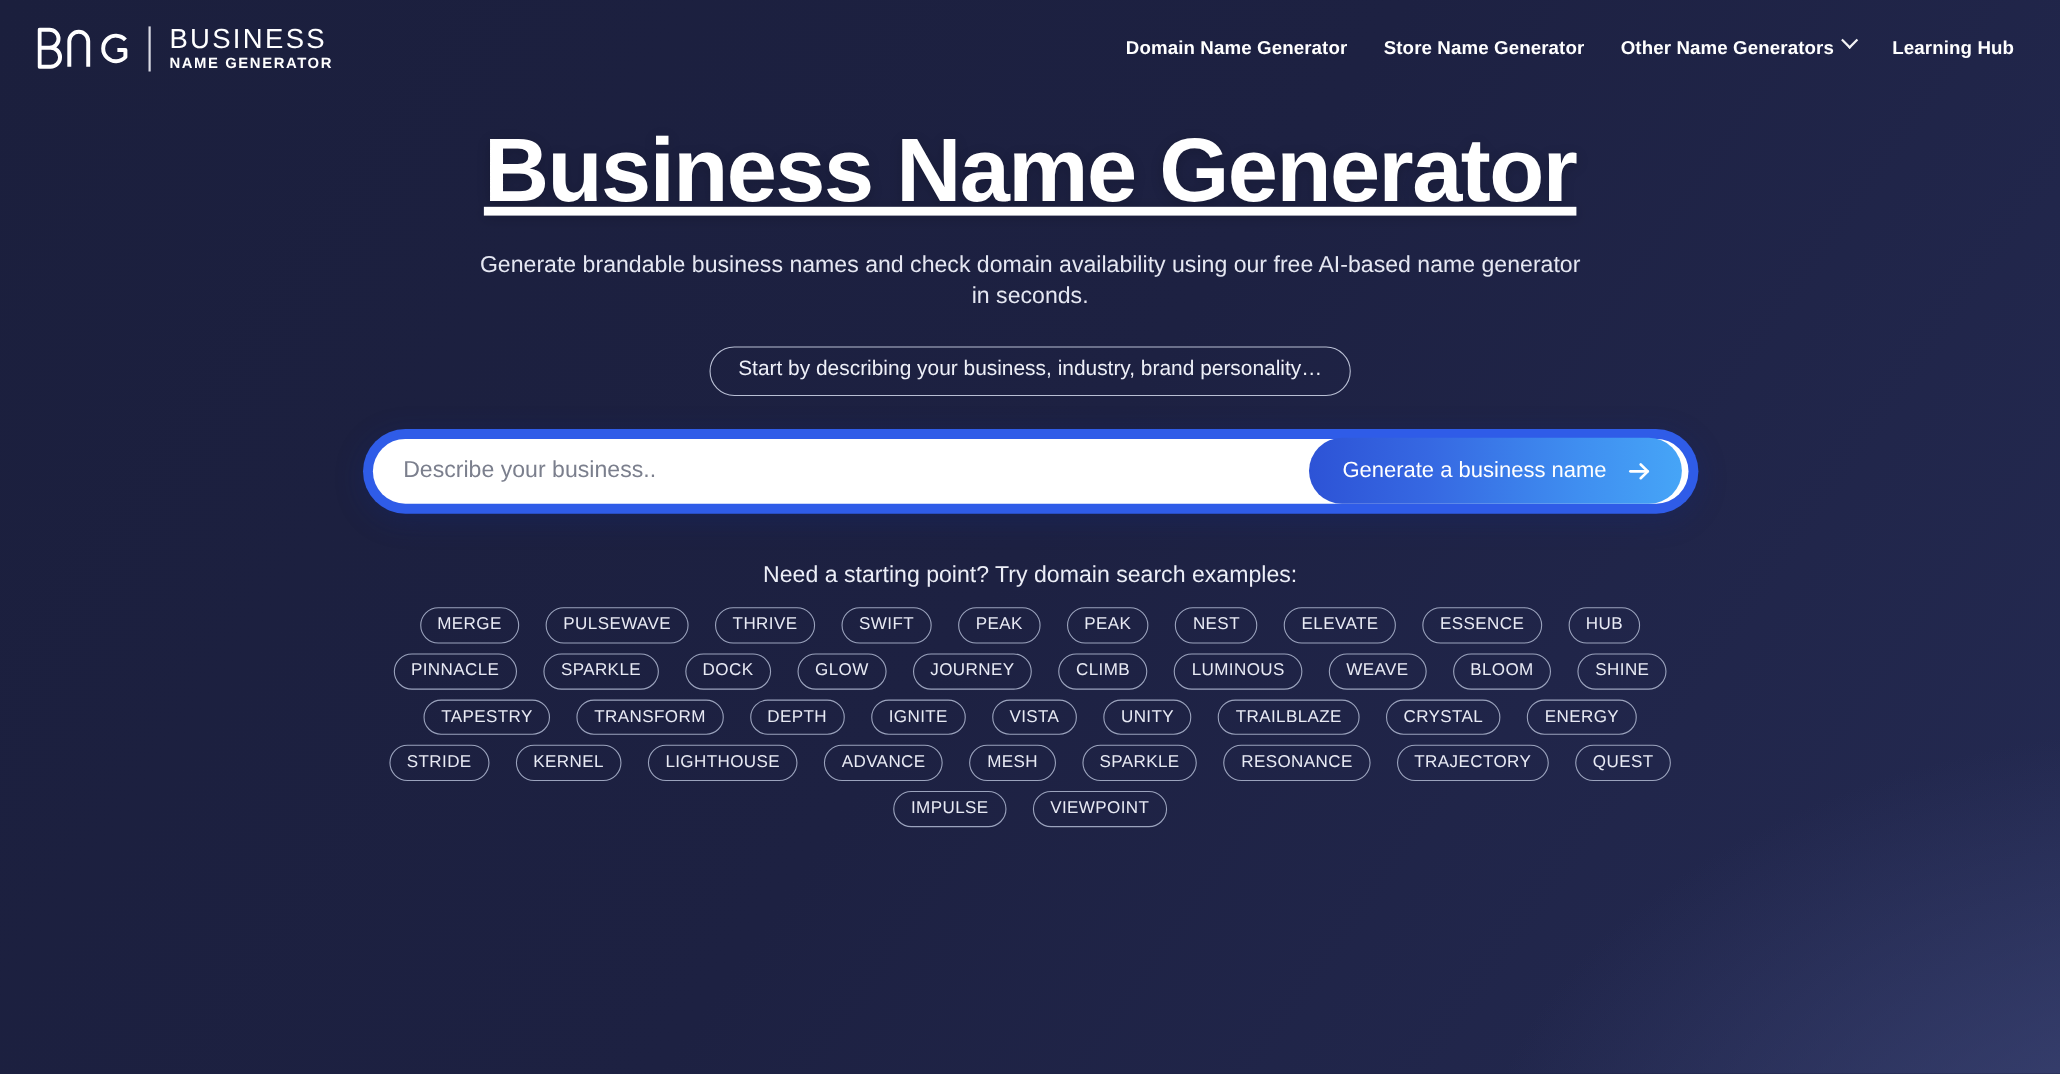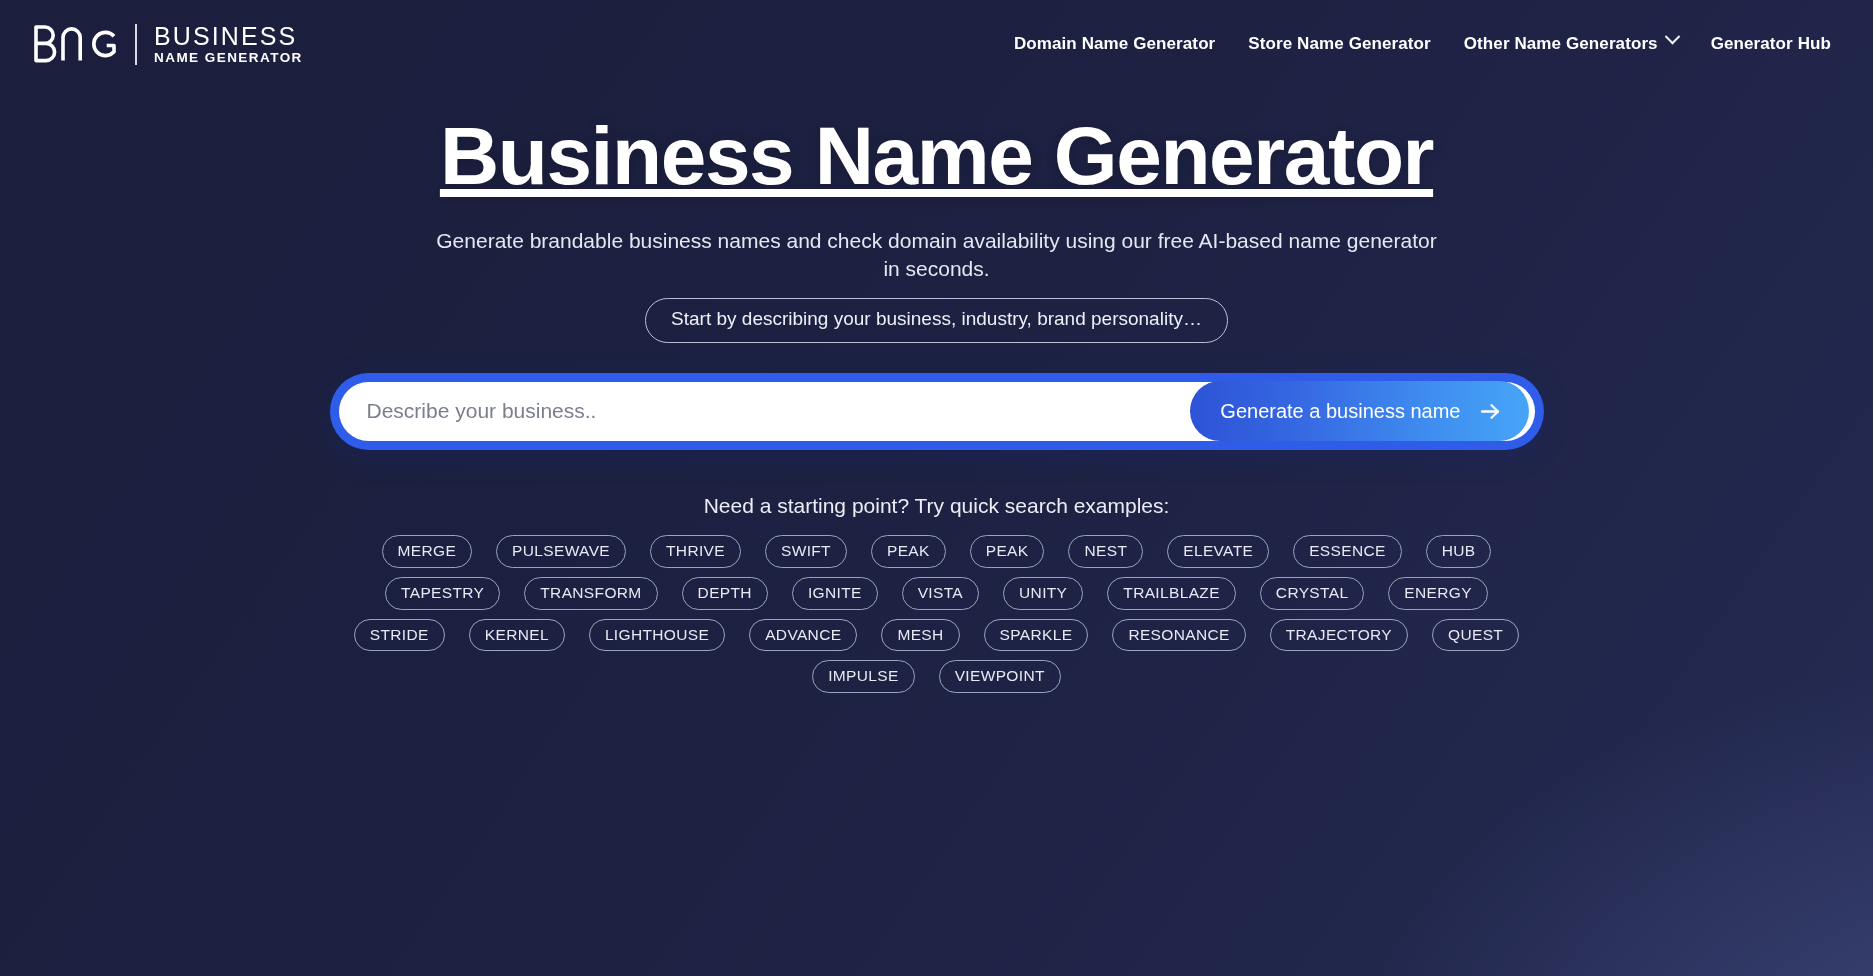--- a/index.html
+++ b/index.html
@@ -123,21 +123,21 @@
     margin:26px auto 0;
     max-width:1008px;
     font-size:21px;
     line-height:1.37;
     font-weight:400;
     color:#e5e7f2;
   }
 
   .hint-pill {
     display:inline-block;
-    margin-top:14px;
+    margin-top:31px;
     padding:9px 25px 11px;
     border:1px solid #b9bfd4;
     border-radius:999px;
     font-size:19px;
     color:#eef0f8;
     background:transparent;
     cursor:pointer;
     line-height:1.2;
   }
 
@@ -270,21 +270,21 @@
       <span>Domain Name Generator</span>
     </a>
     <a class="nav-link">
       <span>Store Name Generator</span>
     </a>
     <a class="nav-link">
       <span>Other Name Generators</span>
       <i class="chevron-down"></i>
     </a>
     <a class="nav-link">
-      <span>Generator Hub</span>
+      <span>Learning Hub</span>
     </a>
   </nav>
 </header>
 
 <main class="hero">
 
   <h1 class="hero-title">Business Name Generator</h1>
 
   <p class="hero-subtitle">Generate brandable business names and check domain availability using our free AI-based name generator in seconds.</p>
 
@@ -299,37 +299,49 @@
         <svg class="arrow-right" viewBox="0 0 24 24" fill="none">
           <path d="M4 12 H19" stroke="#ffffff" stroke-width="2.3" stroke-linecap="round"></path>
           <path d="M13 6 L19.2 12 L13 18" stroke="#ffffff" stroke-width="2.3" stroke-linecap="round" stroke-linejoin="round"></path>
         </svg>
       </button>
     </div>
   </div>
 
   
   <section class="examples">
-    <div class="examples-label">Need a starting point? Try quick search examples:</div>
+    <div class="examples-label">Need a starting point? Try domain search examples:</div>
 
     <div class="tag-rows">
 
       <div class="tag-row">
         <button class="tag">MERGE</button>
         <button class="tag">PULSEWAVE</button>
         <button class="tag">THRIVE</button>
         <button class="tag">SWIFT</button>
         <button class="tag">PEAK</button>
         <button class="tag">PEAK</button>
         <button class="tag">NEST</button>
         <button class="tag">ELEVATE</button>
         <button class="tag">ESSENCE</button>
         <button class="tag">HUB</button>
       </div>
 
+      <div class="tag-row">
+        <button class="tag">PINNACLE</button>
+        <button class="tag">SPARKLE</button>
+        <button class="tag">DOCK</button>
+        <button class="tag">GLOW</button>
+        <button class="tag">JOURNEY</button>
+        <button class="tag">CLIMB</button>
+        <button class="tag">LUMINOUS</button>
+        <button class="tag">WEAVE</button>
+        <button class="tag">BLOOM</button>
+        <button class="tag">SHINE</button>
+      </div>
 
       <div class="tag-row">
         <button class="tag">TAPESTRY</button>
         <button class="tag">TRANSFORM</button>
         <button class="tag">DEPTH</button>
         <button class="tag">IGNITE</button>
         <button class="tag">VISTA</button>
         <button class="tag">UNITY</button>
         <button class="tag">TRAILBLAZE</button>
         <button class="tag">CRYSTAL</button>

